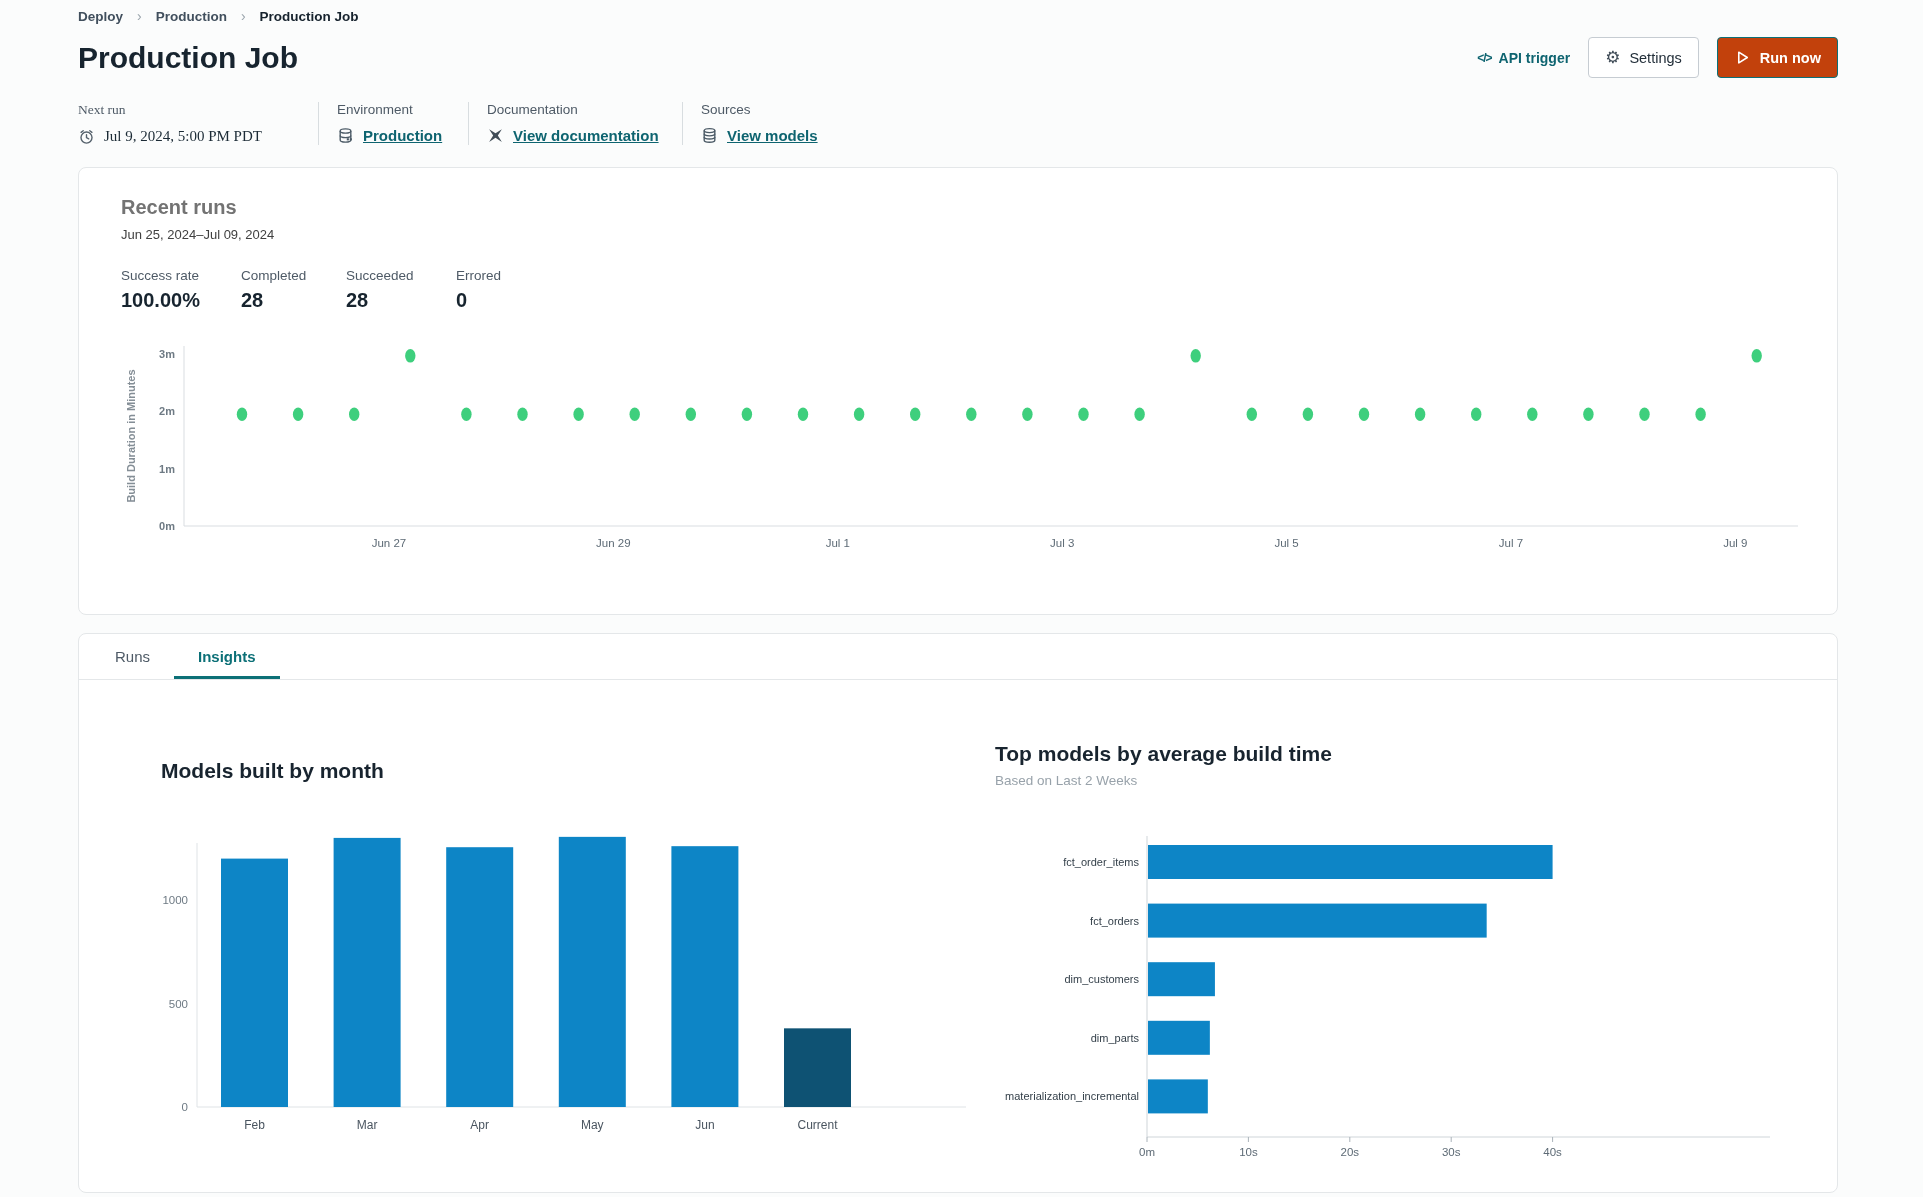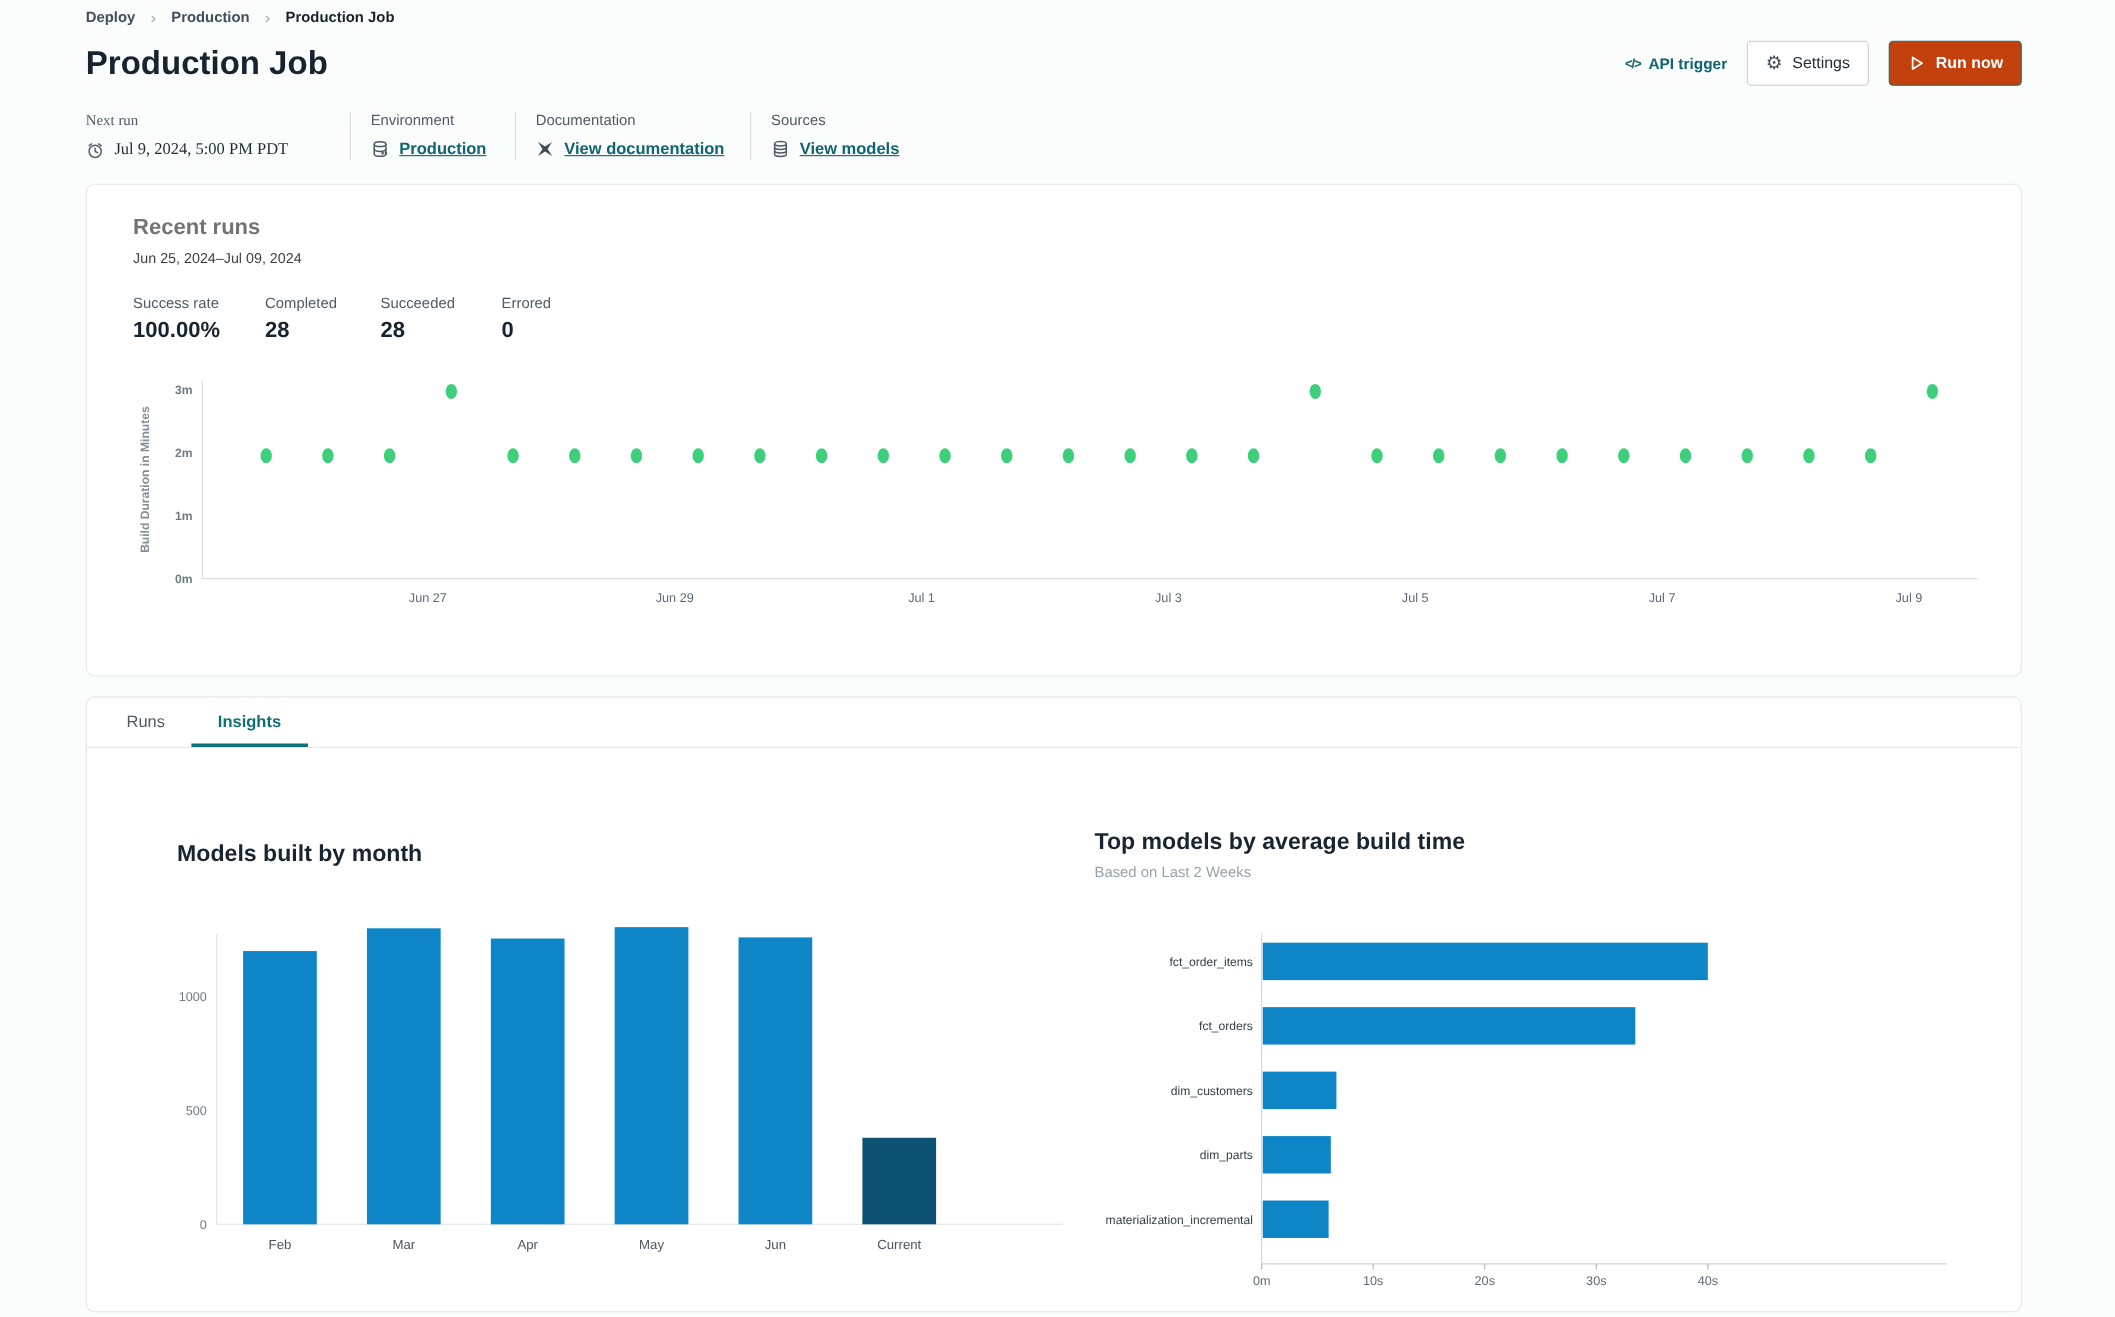--- a/index.html
+++ b/index.html
@@ -5,21 +5,21 @@
   * { box-sizing: border-box; }
   html,body { margin:0; padding:0; }
   body {
     width:1923px; height:1197px; overflow:hidden;
     background:#fbfcfc; color:#1c2b36;
     font-family:"Liberation Sans","DejaVu Sans",sans-serif;
   }
   .page { padding:8px 85px 0 78px; }
 
   
-  .breadcrumb { display:flex; align-items:flex-start; gap:14px; font-size:13.5px; color:#414f5d; }
+  .breadcrumb { display:flex; align-items:center; gap:14px; font-size:13.5px; color:#414f5d; }
   .crumb { cursor:pointer; font-weight:600; }
   .crumb.current { font-weight:700; color:#16222d; cursor:default; }
   .crumb-sep { color:#9aa4ac; font-size:14px; }
 
   
   .page-header { display:flex; justify-content:space-between; align-items:center; margin-top:13px; }
   h1 { font-size:30px; margin:0; color:#17242f; font-weight:700; }
   .header-actions { display:flex; align-items:center; gap:18px; }
   .api-trigger { display:flex; align-items:center; gap:7px; color:#0e6470; font-size:14px; font-weight:600; cursor:pointer; }
   .code-glyph { font-size:12px; font-weight:700; letter-spacing:-1px; }
@@ -51,21 +51,21 @@
   .stat-value { font-size:20px; font-weight:700; margin-top:6px; color:#17242f; }
   .scatter-wrap { margin-top:24px; }
 
   .card-tabs { margin-top:18px; height:560px; overflow:hidden; }
   .tabbar { display:flex; align-items:stretch; height:46px; padding-left:12px; border-bottom:1px solid #e4e7e9; }
   .tab { display:flex; align-items:center; padding:0 24px; font-size:15px; color:#4e5a66; cursor:pointer; }
   .tab.active { color:#0c7077; font-weight:700; box-shadow:inset 0 -3px 0 #0c7077; }
 
   .charts { display:flex; padding:62px 42px 0;align-items:center; }
   .chart-col-left { width:890px; }
-  .chart-col-right { flex:1;margin-top:12px; }
+  .chart-col-right { flex:1; }
   .chart-title { font-size:21px; font-weight:700; color:#18242f; margin:0; }
   .chart-title-left { margin-left:40px; }
   .chart-subtitle { font-size:13.5px; color:#98a2aa; margin-top:7px; }
   svg text { font-family:"Liberation Sans","DejaVu Sans",sans-serif; }
 </style>
 </head>
 <body>
 
 <div class="page">
 

